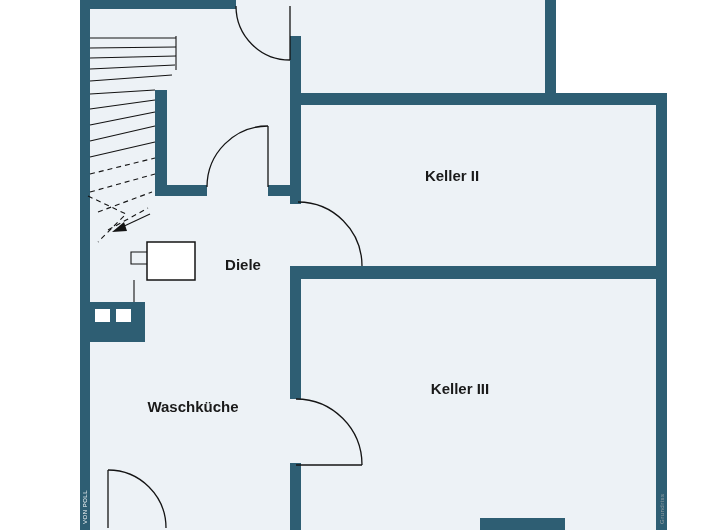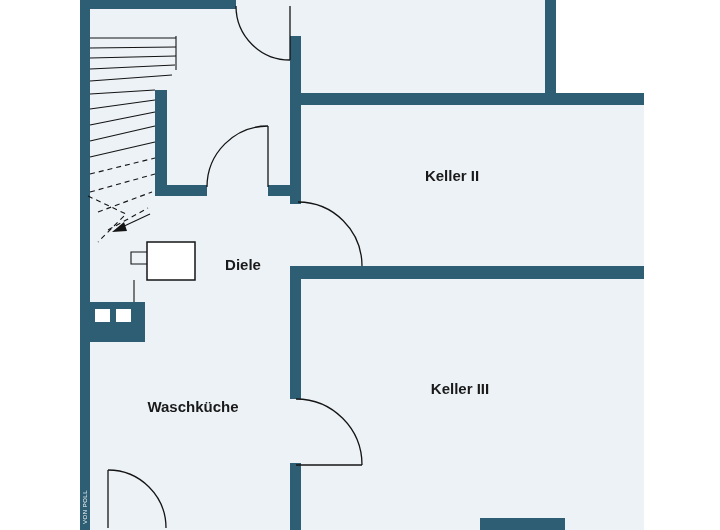--- a/index.html
+++ b/index.html
@@ -1,16 +1,16 @@
 <!DOCTYPE html>
 <html style="--wall: #2e5e73; --room_fill: #edf2f6; --line: #141414;"><head>
 <meta charset="utf-8">
 <style>
   html,body{margin:0;padding:0;background:#ffffff;}
-  .canvas{position:relative;width:644px;height:530px;background:#ffffff;overflow:hidden;
+  .canvas{position:relative;width:720px;height:530px;background:#ffffff;overflow:hidden;
           font-family:"Liberation Sans",sans-serif;}
   svg{display:block;}
   .room{fill:var(--room_fill,#edf2f6);}
   .outside{fill:#ffffff;}
   .wall{fill:var(--wall,#2e5e73);}
   .pane{fill:#ffffff;}
   .ln{stroke:var(--line,#141414);stroke-width:1.3;fill:none;}
   .thin{stroke-width:1.1;}
   .dash{stroke-dasharray:5 4;}
   .fixture{fill:#ffffff;stroke:var(--line,#141414);stroke-width:1.5;}

